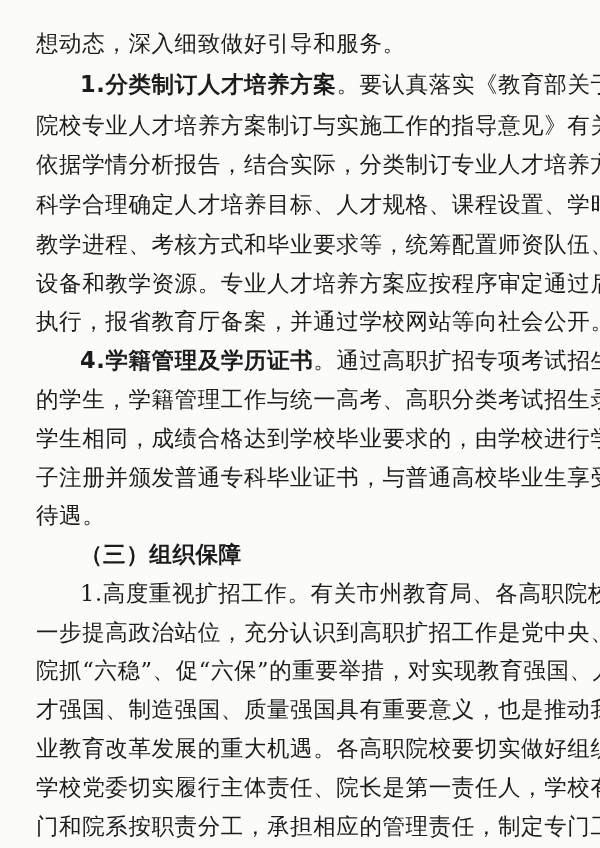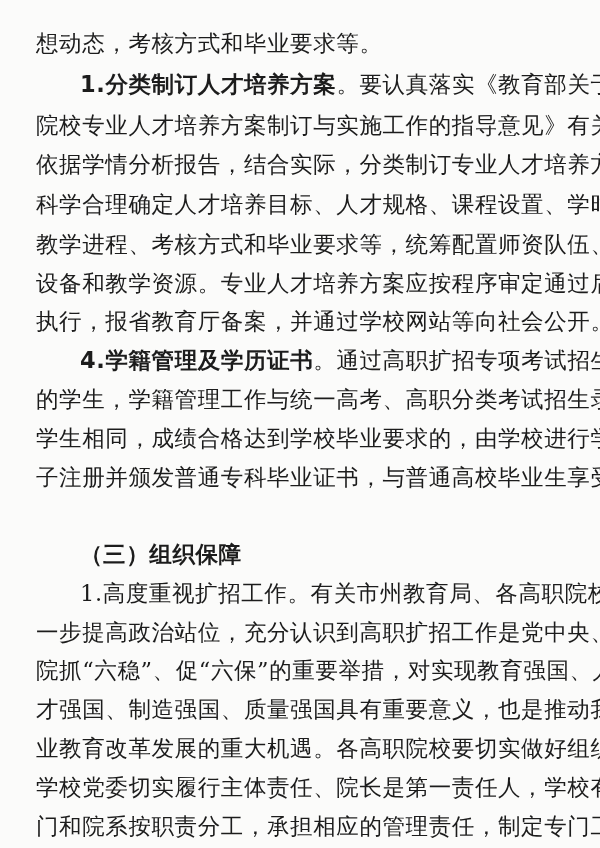--- a/index.html
+++ b/index.html
@@ -16,34 +16,35 @@
     letter-spacing: 0.6px;
   }
   .indent { left: 80px; width: 496px; }
   .bold { font-weight: bold; font-family: "DejaVu Sans", sans-serif; }
   .heading { left: 80px; font-weight: bold; font-family: "DejaVu Sans", sans-serif; }
 </style>
 </head>
 <body>
 
 <div class="page">
-  <div class="line" style="top:28px">想动态，考核方式和毕业要求等。</div>
+  <div class="line" style="top:28px">想动态，深入细致做好引导和服务。</div>
 
   <div class="line indent" style="top:69px"><span class="bold">1.分类制订人才培养方案</span><span>。要认真落实《教育部关于职业</span></div>
   <div class="line" style="top:110px">院校专业人才培养方案制订与实施工作的指导意见》有关要求，</div>
   <div class="line" style="top:149px">依据学情分析报告，结合实际，分类制订专业人才培养方案，</div>
   <div class="line" style="top:189px">科学合理确定人才培养目标、人才规格、课程设置、学时安排、</div>
   <div class="line" style="top:229px">教学进程、考核方式和毕业要求等，统筹配置师资队伍、设施</div>
   <div class="line" style="top:268px">设备和教学资源。专业人才培养方案应按程序审定通过后发布</div>
   <div class="line" style="top:306px">执行，报省教育厅备案，并通过学校网站等向社会公开。</div>
 
   <div class="line indent" style="top:345px"><span class="bold">4.学籍管理及学历证书</span><span>。通过高职扩招专项考试招生录取</span></div>
   <div class="line" style="top:384px">的学生，学籍管理工作与统一高考、高职分类考试招生录取的</div>
   <div class="line" style="top:423px">学生相同，成绩合格达到学校毕业要求的，由学校进行学历电</div>
   <div class="line" style="top:462px">子注册并颁发普通专科毕业证书，与普通高校毕业生享受同等</div>
+  <div class="line" style="top:500px">待遇。</div>
 
   <div class="line heading" style="top:539px">（三）组织保障</div>
 
   <div class="line indent" style="top:578px"><span>1.高度重视扩招工作</span><span>。有关市州教育局、各高职院校要进</span></div>
   <div class="line" style="top:617px">一步提高政治站位，充分认识到高职扩招工作是党中央、国务</div>
   <div class="line" style="top:655px">院抓“六稳”、促“六保”的重要举措，对实现教育强国、人</div>
   <div class="line" style="top:694px">才强国、制造强国、质量强国具有重要意义，也是推动我省职</div>
   <div class="line" style="top:733px">业教育改革发展的重大机遇。各高职院校要切实做好组织工作，</div>
   <div class="line" style="top:772px">学校党委切实履行主体责任、院长是第一责任人，学校有关部</div>
   <div class="line" style="top:811px">门和院系按职责分工，承担相应的管理责任，制定专门工作方</div>

